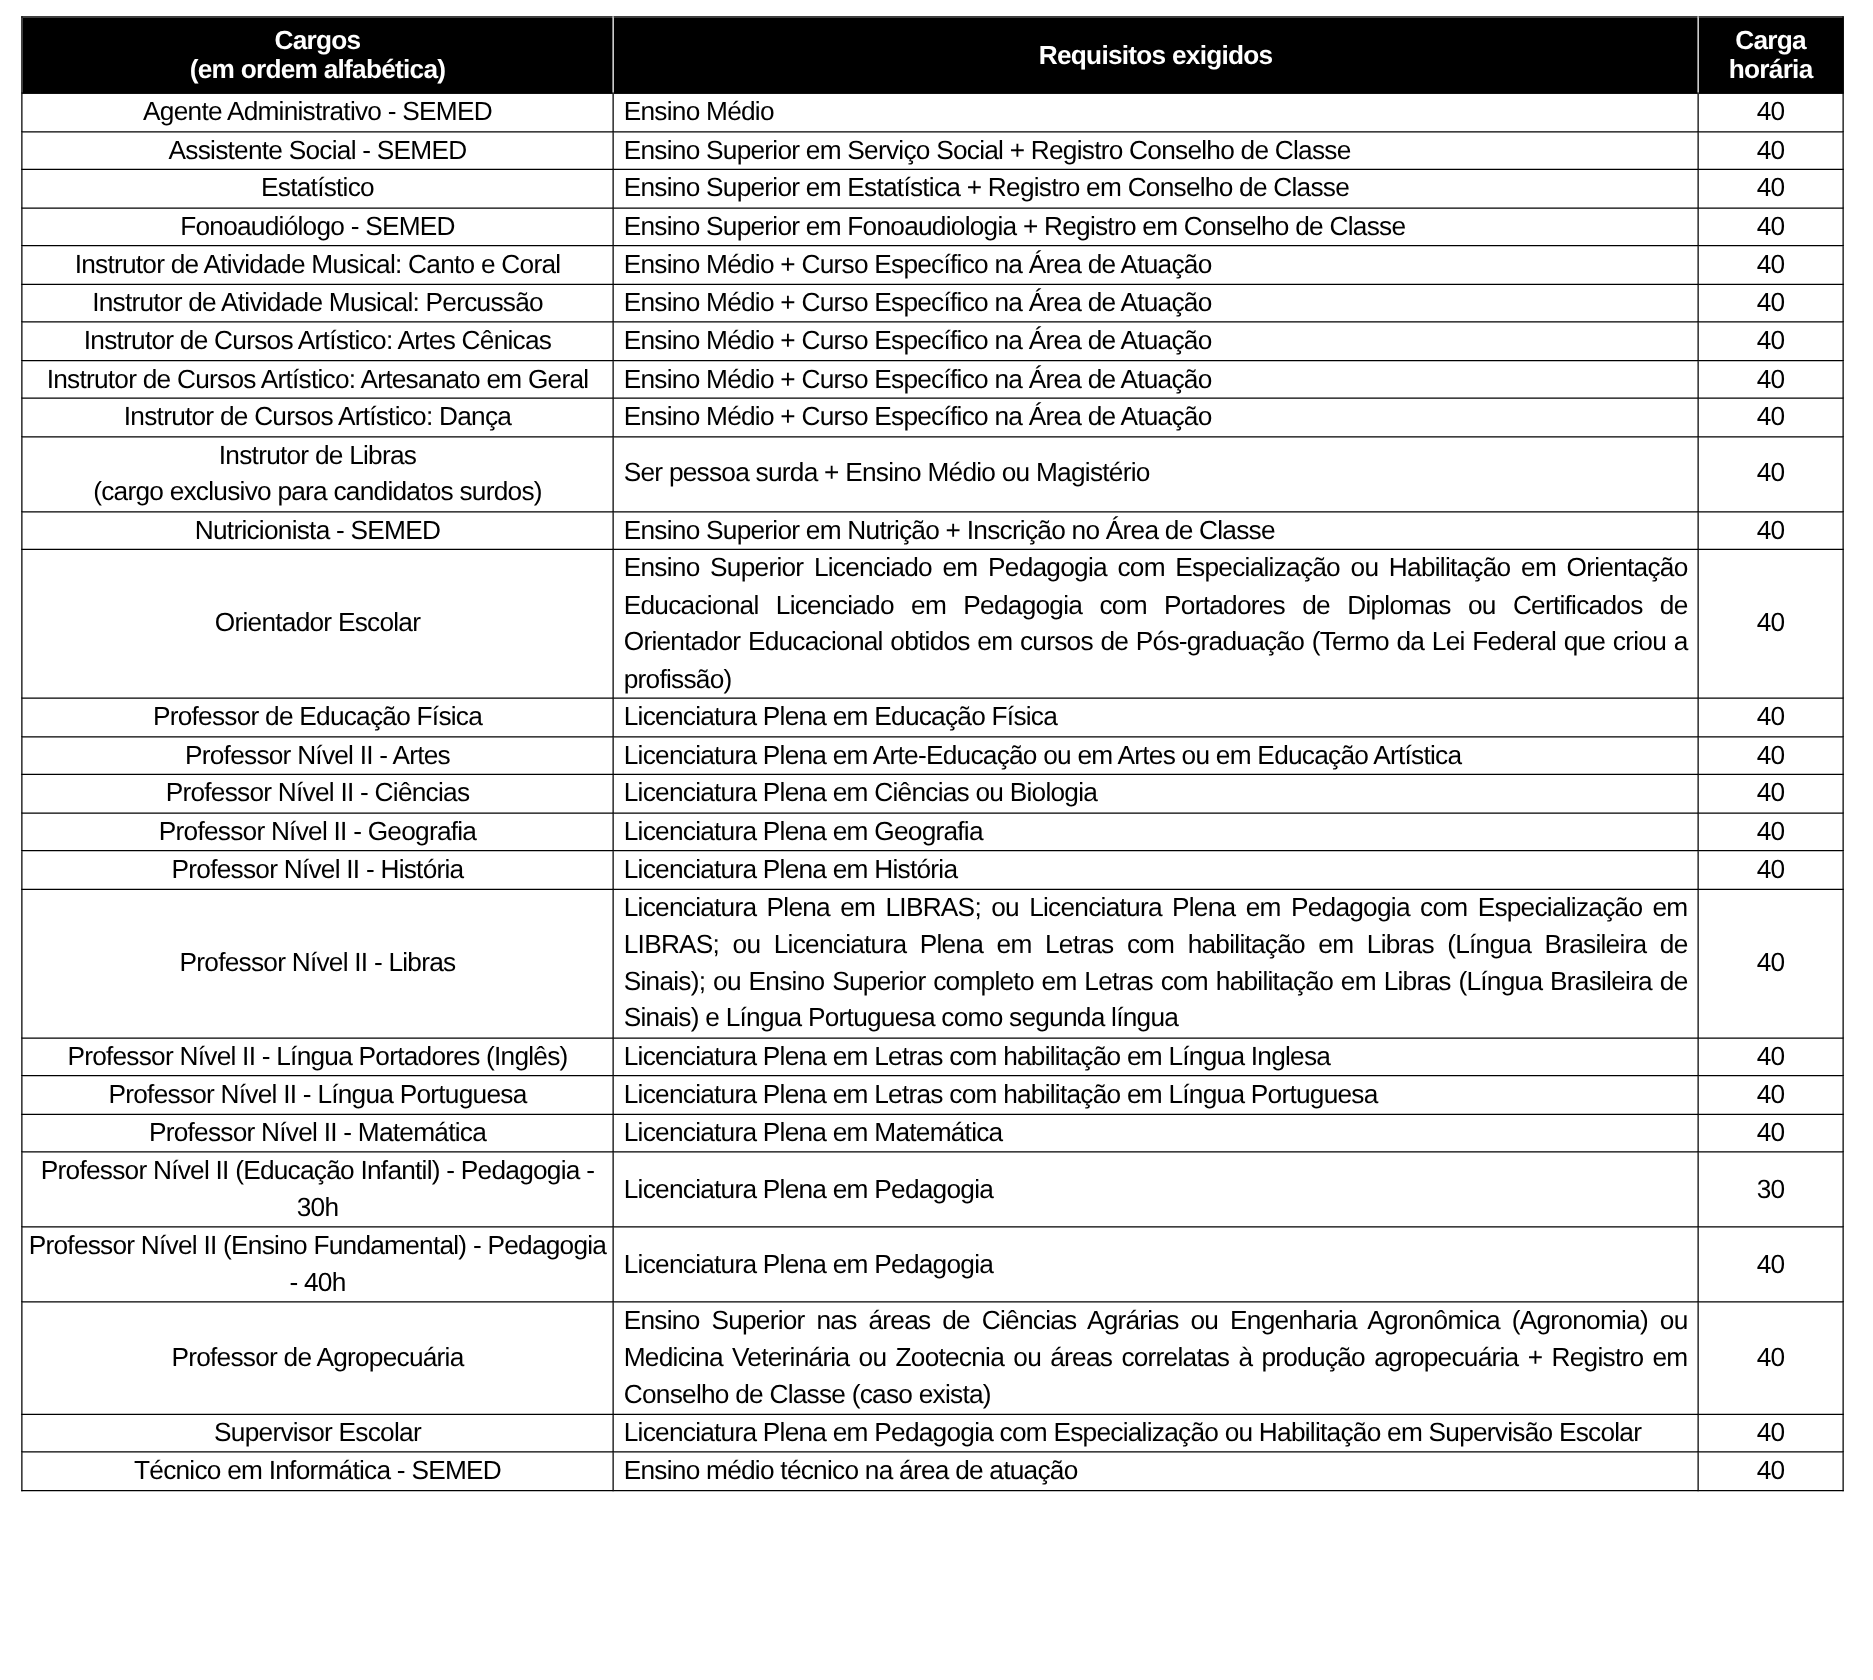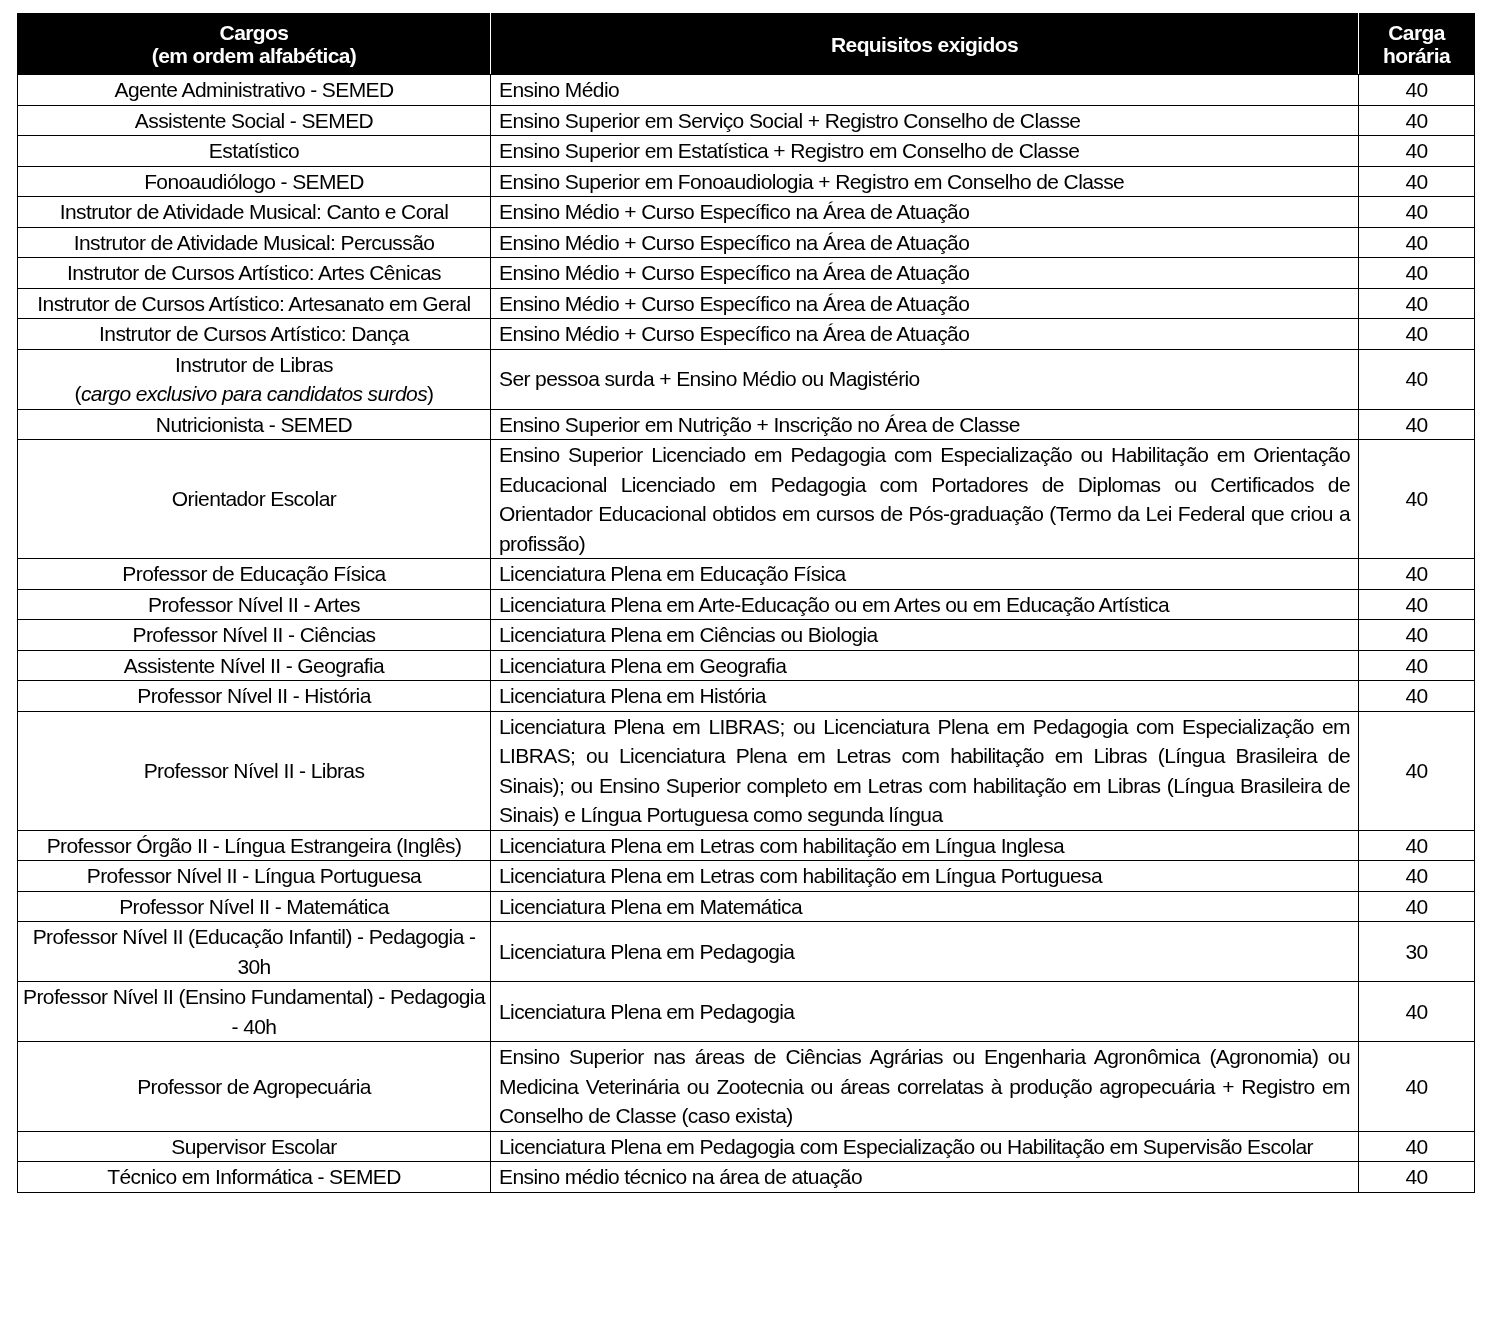--- a/index.html
+++ b/index.html
@@ -32,21 +32,21 @@
   th:last-child { border-right: 1px solid #000; margin-top: 16px; }
   td {
     border: 1px solid #000;
     padding: 0 8px;
     line-height: 29.5px;
     vertical-align: middle;
   }
   td.cargo { text-align: center; padding: 0 4px; }
   td.req { text-align: justify; text-align-last: left; }
   td.hours { text-align: center; }
-  .note { font-style: italic; }
+  .note { }
 </style>
 </head>
 <body>
 
 <div class="wrap">
   <table>
     <colgroup>
         <col class="c1">
         <col class="c2">
         <col class="c3">
@@ -136,36 +136,36 @@
           <td class="cargo"><span>Professor Nível II - Artes</span></td>
           <td class="req">Licenciatura Plena em Arte-Educação ou em Artes ou em Educação Artística</td>
           <td class="hours">40</td>
         </tr>
         <tr>
           <td class="cargo"><span>Professor Nível II - Ciências</span></td>
           <td class="req">Licenciatura Plena em Ciências ou Biologia</td>
           <td class="hours">40</td>
         </tr>
         <tr>
-          <td class="cargo"><span>Assistente Nível II - Geografia</span></td>
+          <td class="cargo"><span>Professor Nível II - Geografia</span></td>
           <td class="req">Licenciatura Plena em Geografia</td>
           <td class="hours">40</td>
         </tr>
         <tr>
           <td class="cargo"><span>Professor Nível II - História</span></td>
           <td class="req">Licenciatura Plena em História</td>
           <td class="hours">40</td>
         </tr>
         <tr>
           <td class="cargo"><span>Professor Nível II - Libras</span></td>
           <td class="req">Licenciatura Plena em LIBRAS; ou Licenciatura Plena em Pedagogia com Especialização em LIBRAS; ou Licenciatura Plena em Letras com habilitação em Libras (Língua Brasileira de Sinais); ou Ensino Superior completo em Letras com habilitação em Libras (Língua Brasileira de Sinais) e Língua Portuguesa como segunda língua</td>
           <td class="hours">40</td>
         </tr>
         <tr>
-          <td class="cargo"><span>Professor Órgão II - Língua Estrangeira (Inglês)</span></td>
+          <td class="cargo"><span>Professor Nível II - Língua Portadores (Inglês)</span></td>
           <td class="req">Licenciatura Plena em Letras com habilitação em Língua Inglesa</td>
           <td class="hours">40</td>
         </tr>
         <tr>
           <td class="cargo"><span>Professor Nível II - Língua Portuguesa</span></td>
           <td class="req">Licenciatura Plena em Letras com habilitação em Língua Portuguesa</td>
           <td class="hours">40</td>
         </tr>
         <tr>
           <td class="cargo"><span>Professor Nível II - Matemática</span></td>

